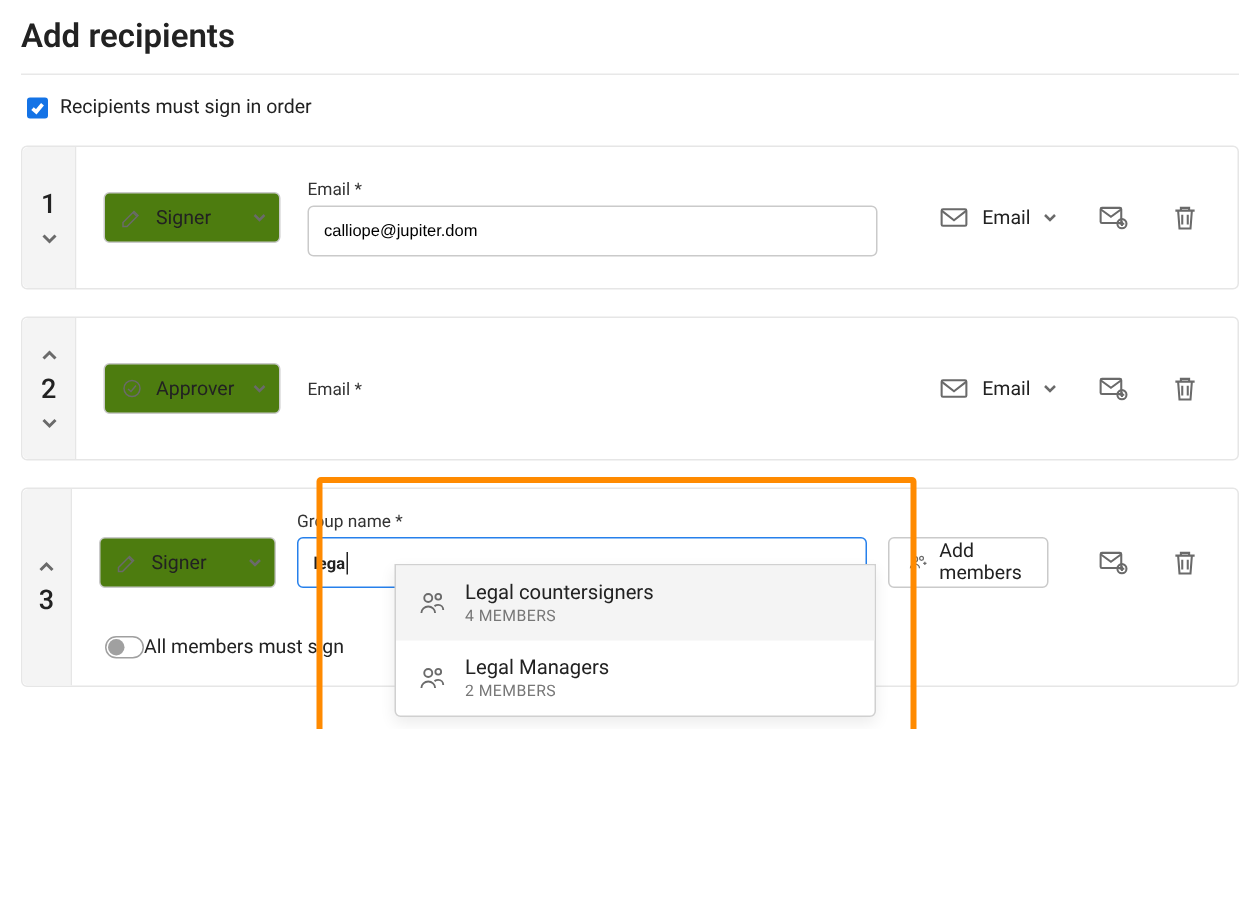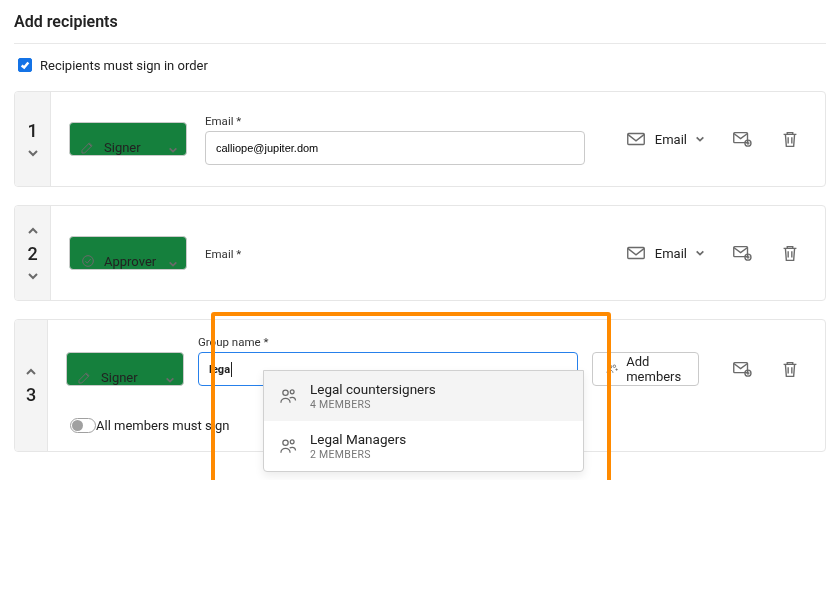--- a/index.html
+++ b/index.html
@@ -1,26 +1,26 @@
 <!DOCTYPE html>
 <html><head>
 <meta charset="utf-8">
 <style>
   *{box-sizing:border-box;margin:0;padding:0;}
   body{font-family:-apple-system,BlinkMacSystemFont,"Segoe UI",Roboto,Arial,sans-serif;font-size:13px;color:#222;background:#fff;padding:10px 14px;width:840px;}
-  h2{font-size:16px;font-weight:600;padding:2px 0 12px;border-bottom:1px solid #e8e8e8;margin-bottom:14px;}
-  .order-row{display:flex;align-items:flex-start;gap:8px;margin-bottom:18px;padding-left:4px;}
+  h2{font-size:22px;font-weight:600;padding:2px 0 12px;border-bottom:1px solid #e8e8e8;margin-bottom:14px;}
+  .order-row{display:flex;align-items:center;gap:8px;margin-bottom:18px;padding-left:4px;}
   .chk{width:14px;height:14px;background:#1473e6;border:1px solid #1473e6;border-radius:2px;display:flex;align-items:center;justify-content:center;}
   .chk svg{width:10px;height:10px;stroke:#fff;stroke-width:3;fill:none;}
   .card{border:1px solid #e6e6e6;border-radius:4px;margin-bottom:18px;display:flex;min-height:96px;}
   .rail{width:36px;background:#f4f4f4;border-right:1px solid #e6e6e6;display:flex;flex-direction:column;align-items:center;justify-content:center;gap:6px;border-radius:4px 0 0 4px;}
   .rail .num{font-size:18px;font-weight:500;}
   .chev{width:12px;height:12px;stroke:#6a6a6a;stroke-width:2;fill:none;cursor:pointer;}
   .body{flex:1;display:flex;align-items:center;padding:18px 18px;gap:18px;}
-  .role-dd{border:1px solid #cacaca;border-radius:4px;height:34px;display:flex;align-items:flex-end;padding:0 8px 0 10px;gap:8px;cursor:pointer;min-width:118px;background:#15803d;}
+  .role-dd{border:1px solid #cacaca;border-radius:4px;height:34px;display:flex;align-items:center;padding:0 8px 0 10px;gap:8px;cursor:pointer;min-width:118px;background:#4d7c0f;}
   .role-dd .ic{width:16px;height:16px;stroke:#6a6a6a;fill:none;stroke-width:1.5;}
   .ddchev{width:10px;height:10px;stroke:#6a6a6a;stroke-width:2;fill:none;margin-left:auto;}
   .field{display:flex;flex-direction:column;gap:3px;flex:0 0 380px;}
   .field.group{flex:0 0 380px;}
   .lab{font-size:11.5px;color:#333;}
   .star{color:#333;}
   .inp{border:1px solid #cacaca;border-radius:4px;height:34px;padding:0 10px;font-size:11px;outline:none;width:100%;}
   .inp.active{border:1.5px solid #2680eb;}
   .spacer{flex:1;}
   .deliv{display:flex;align-items:center;gap:8px;cursor:pointer;}

